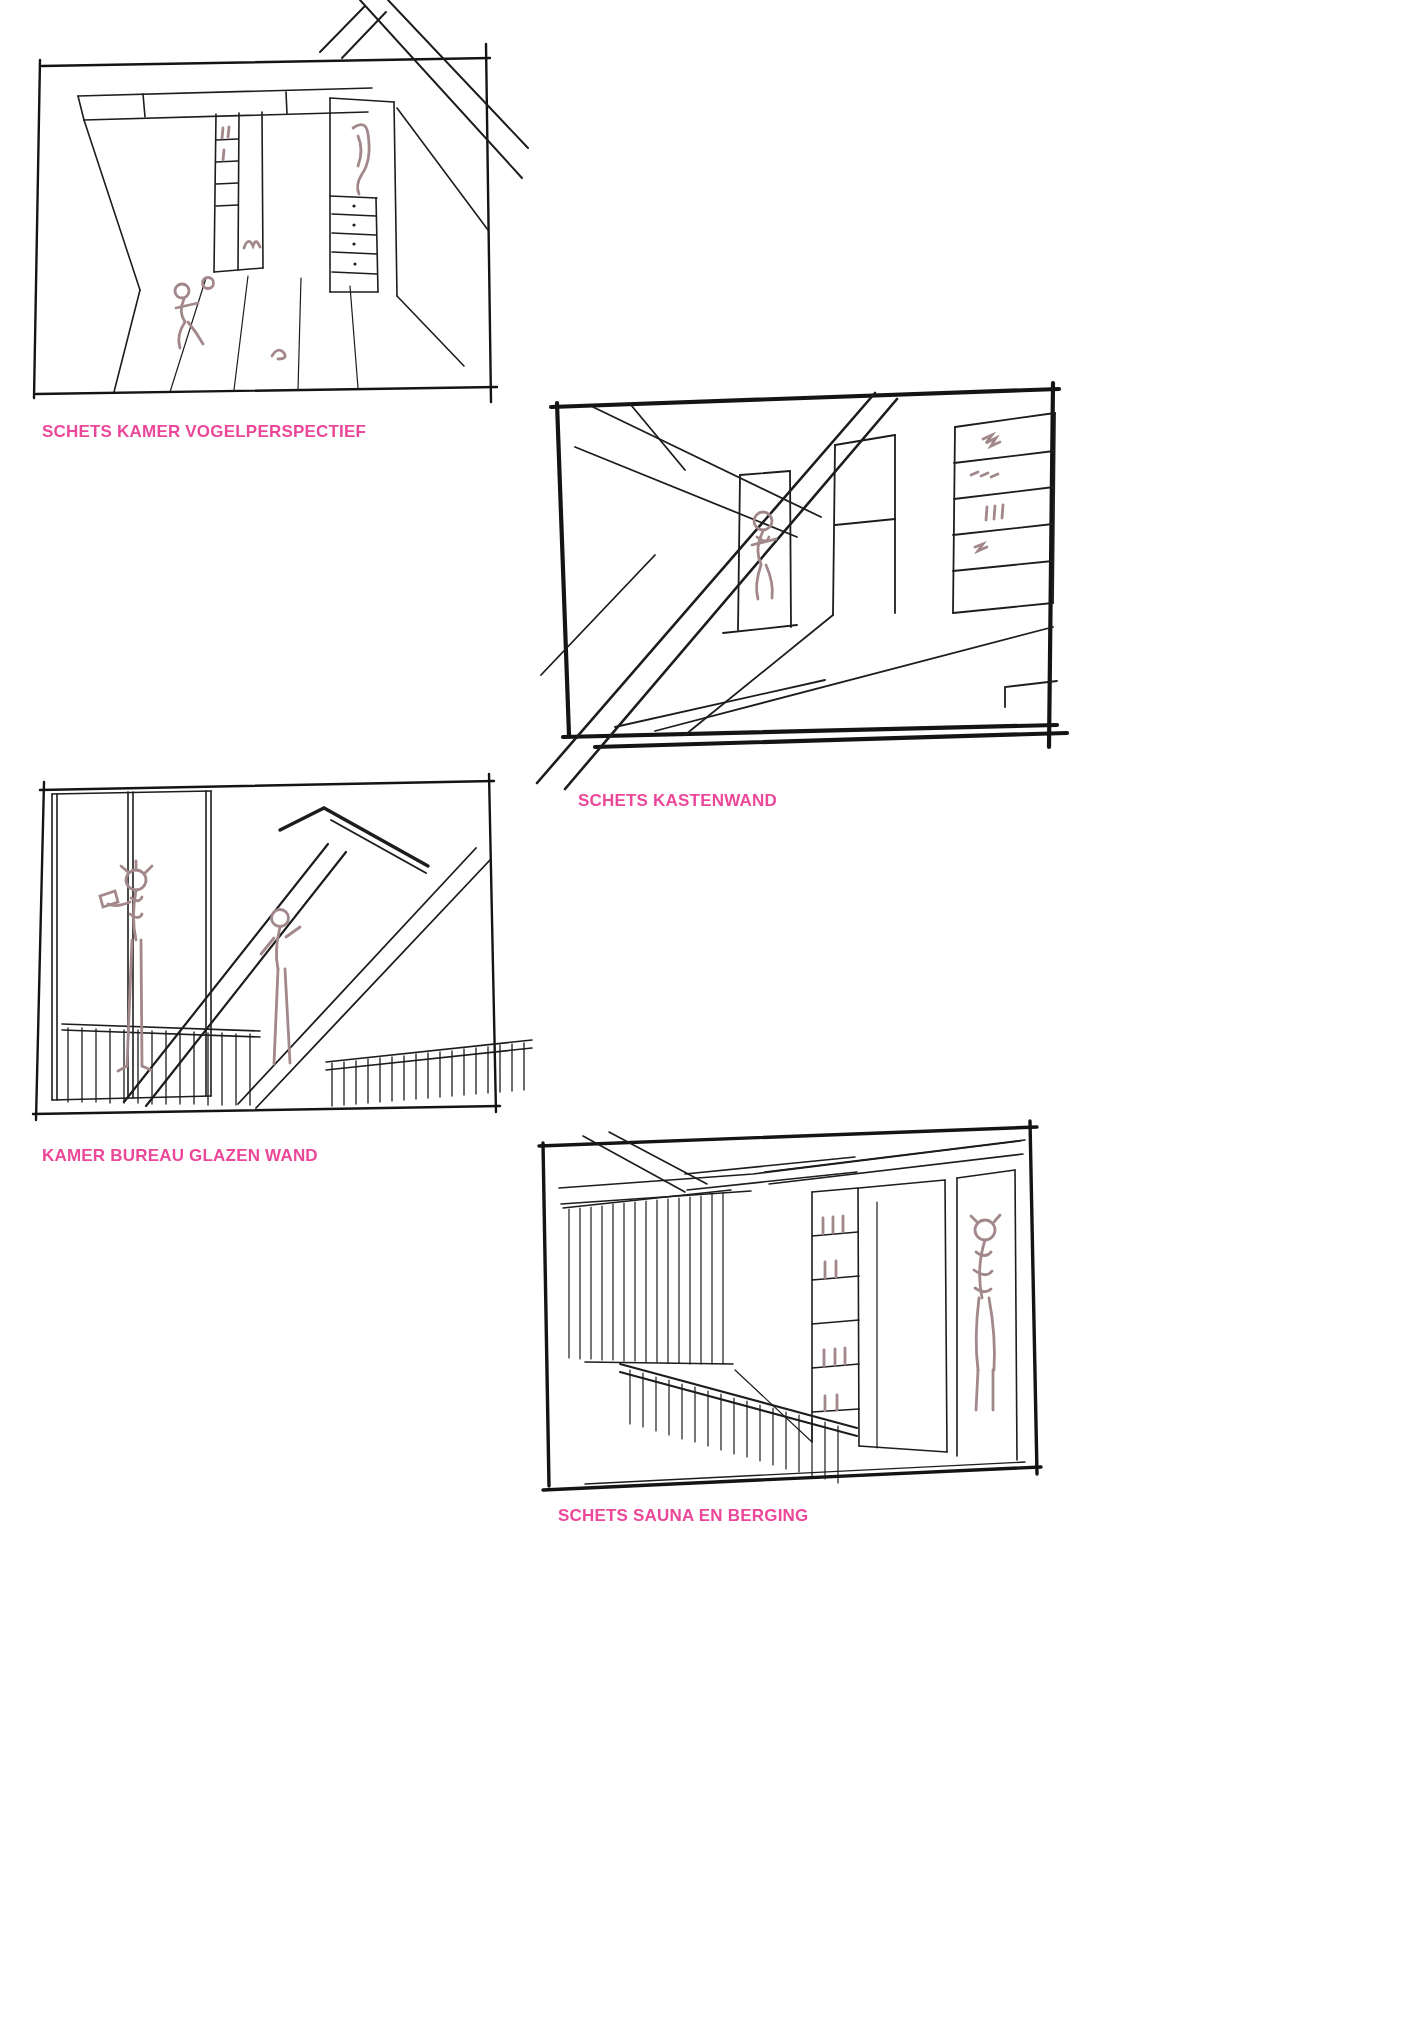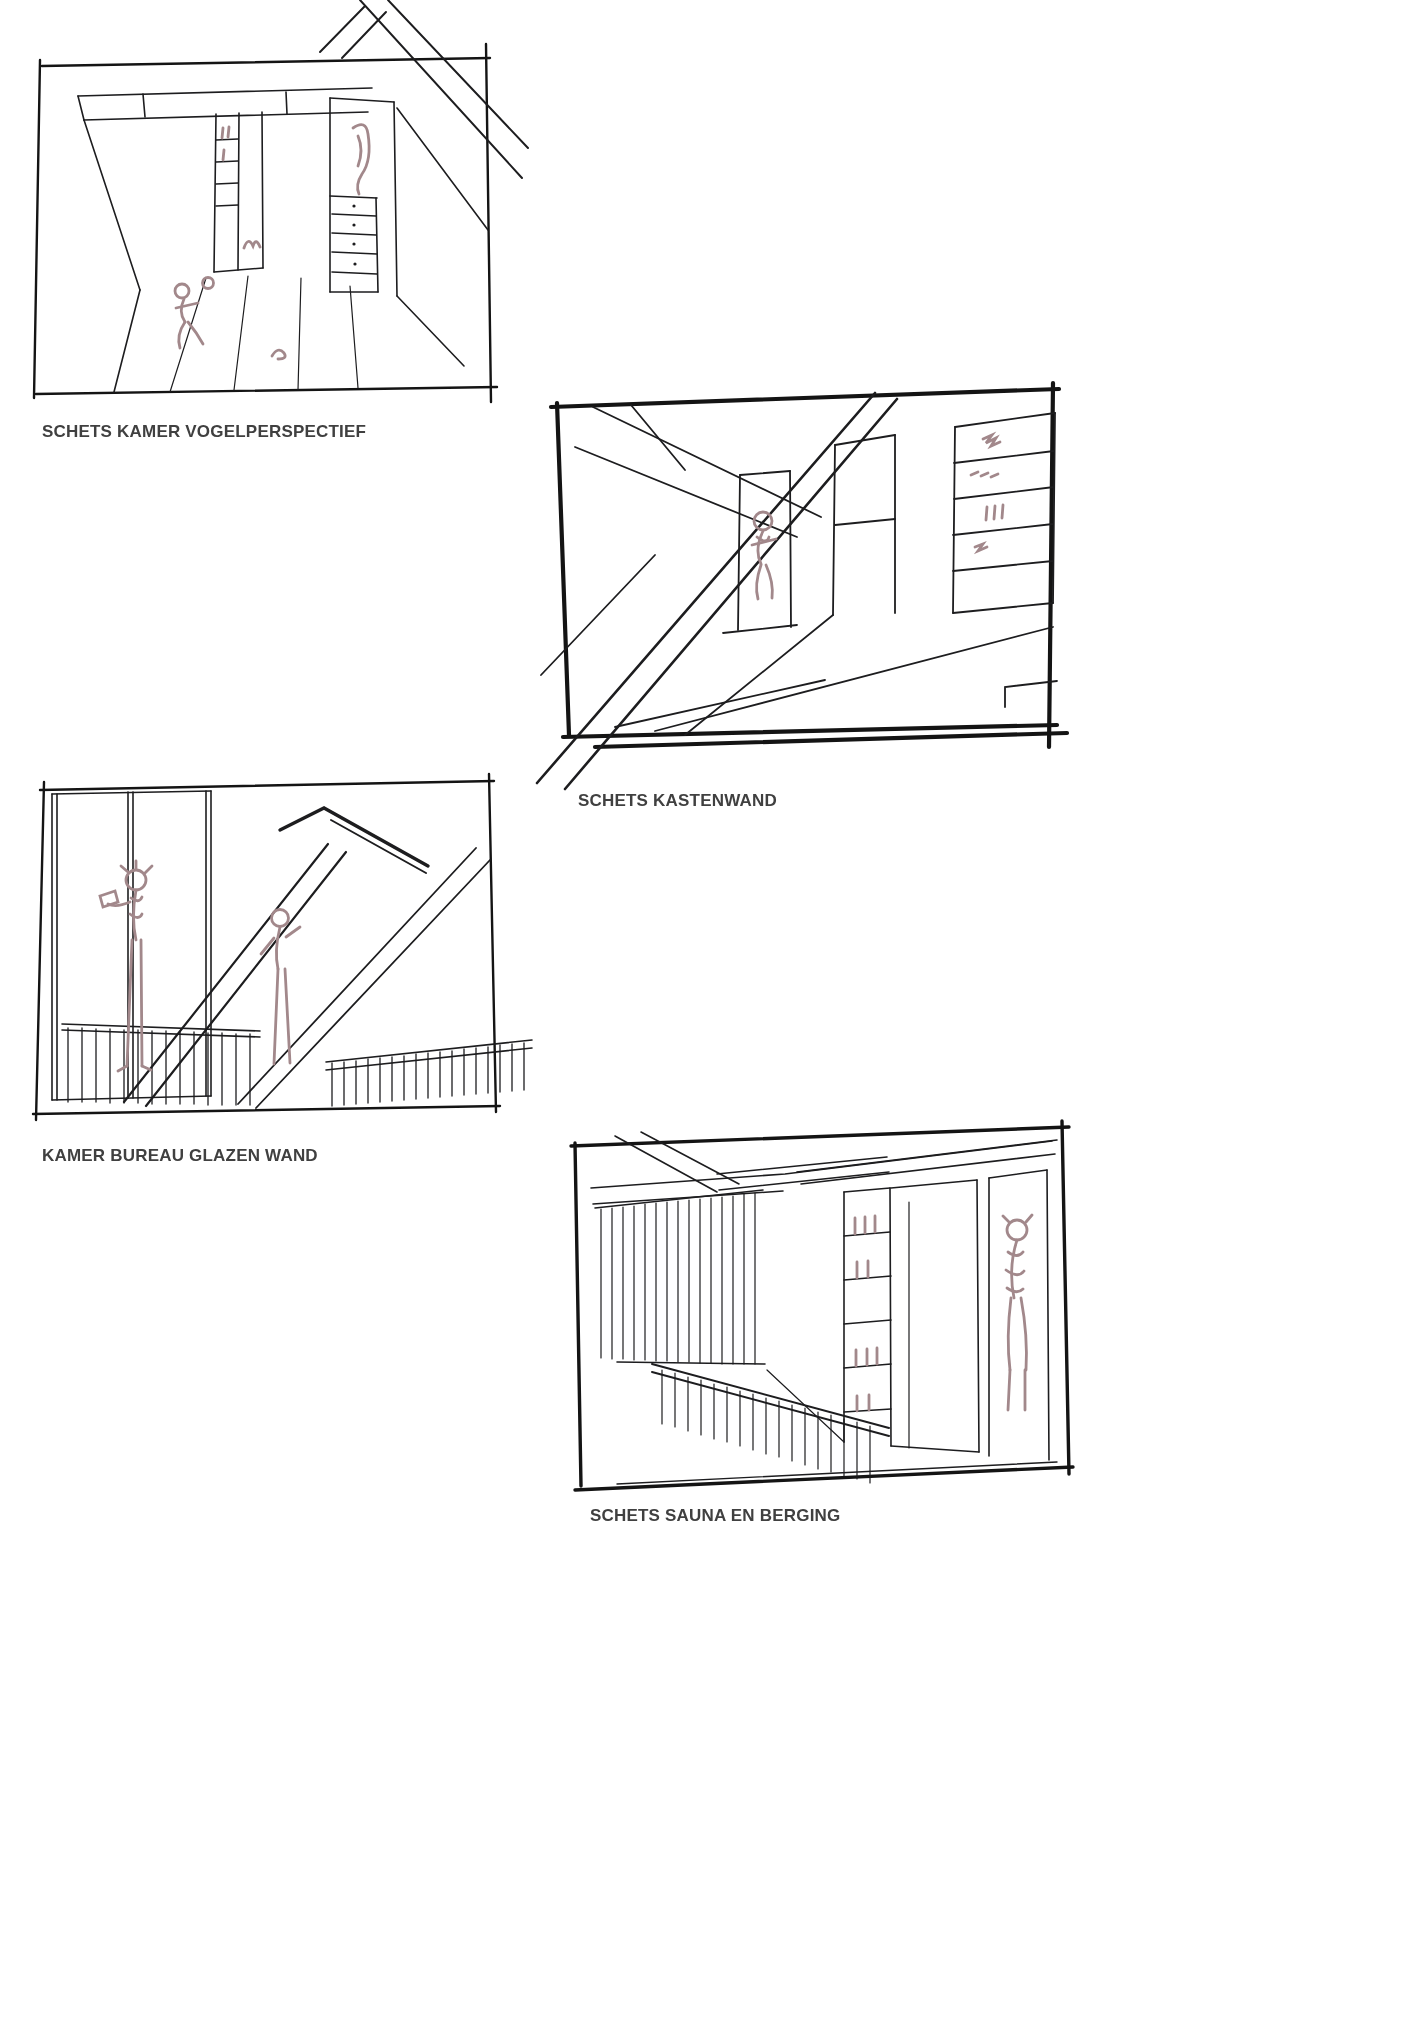--- a/index.html
+++ b/index.html
@@ -22,21 +22,21 @@
   figure.sketch svg{display:block;overflow:visible;}
   .ink{stroke:var(--ink);}
   .frame{stroke:var(--frame);}
   .mauve{stroke:var(--figure-accent);}
   .ink-fill{fill:var(--ink);stroke:none;}
   figcaption.caption{
     display:block;
     font-size:17px;
     font-weight:700;
     letter-spacing:.2px;
-    color:#404040;
+    color:#ec4899;
     white-space:nowrap;
   }
   #cap1{margin:12px 0 0 22px;}
   #cap2{margin:-14px 0 0 43px;position:relative;z-index:2;}
   #cap3{margin:8px 0 0 14px;}
   #cap4{margin:4px 0 0 33px;}
 </style>
 </head>
 <body>
 
@@ -211,21 +211,21 @@
         <path d="M103,130 q8,6 11,-1 M102,146 q9,7 12,0"></path>
         <circle cx="252" cy="150" r="8.5"></circle>
         <path d="M252,159 q-6,24 -2,42"></path>
         <path d="M246,170 L233,186 M258,169 L272,159"></path>
         <path d="M250,201 L246,296 M257,201 L262,295"></path>
       </g>
     </svg>
     <figcaption id="cap3" class="caption">KAMER BUREAU GLAZEN WAND</figcaption>
   </figure>
 
-  <figure class="sketch" style="left:557px;top:1112px;width:525px;">
+  <figure class="sketch" style="left:525px;top:1112px;width:525px;">
     <svg width="525" height="390" viewBox="0 0 525 390">
       <g class="frame" fill="none" stroke-linecap="round" stroke-width="3.4">
         <path d="M14,34 L512,15"></path>
         <path d="M505,9 L512,362"></path>
         <path d="M18,378 L516,355"></path>
         <path d="M18,31 L24,374"></path>
       </g>
       <g class="ink" fill="none" stroke-linecap="round" stroke-width="1.6">
         <path d="M34,76 L228,62 L495,29"></path>
         <path d="M36,92 L226,79"></path>

